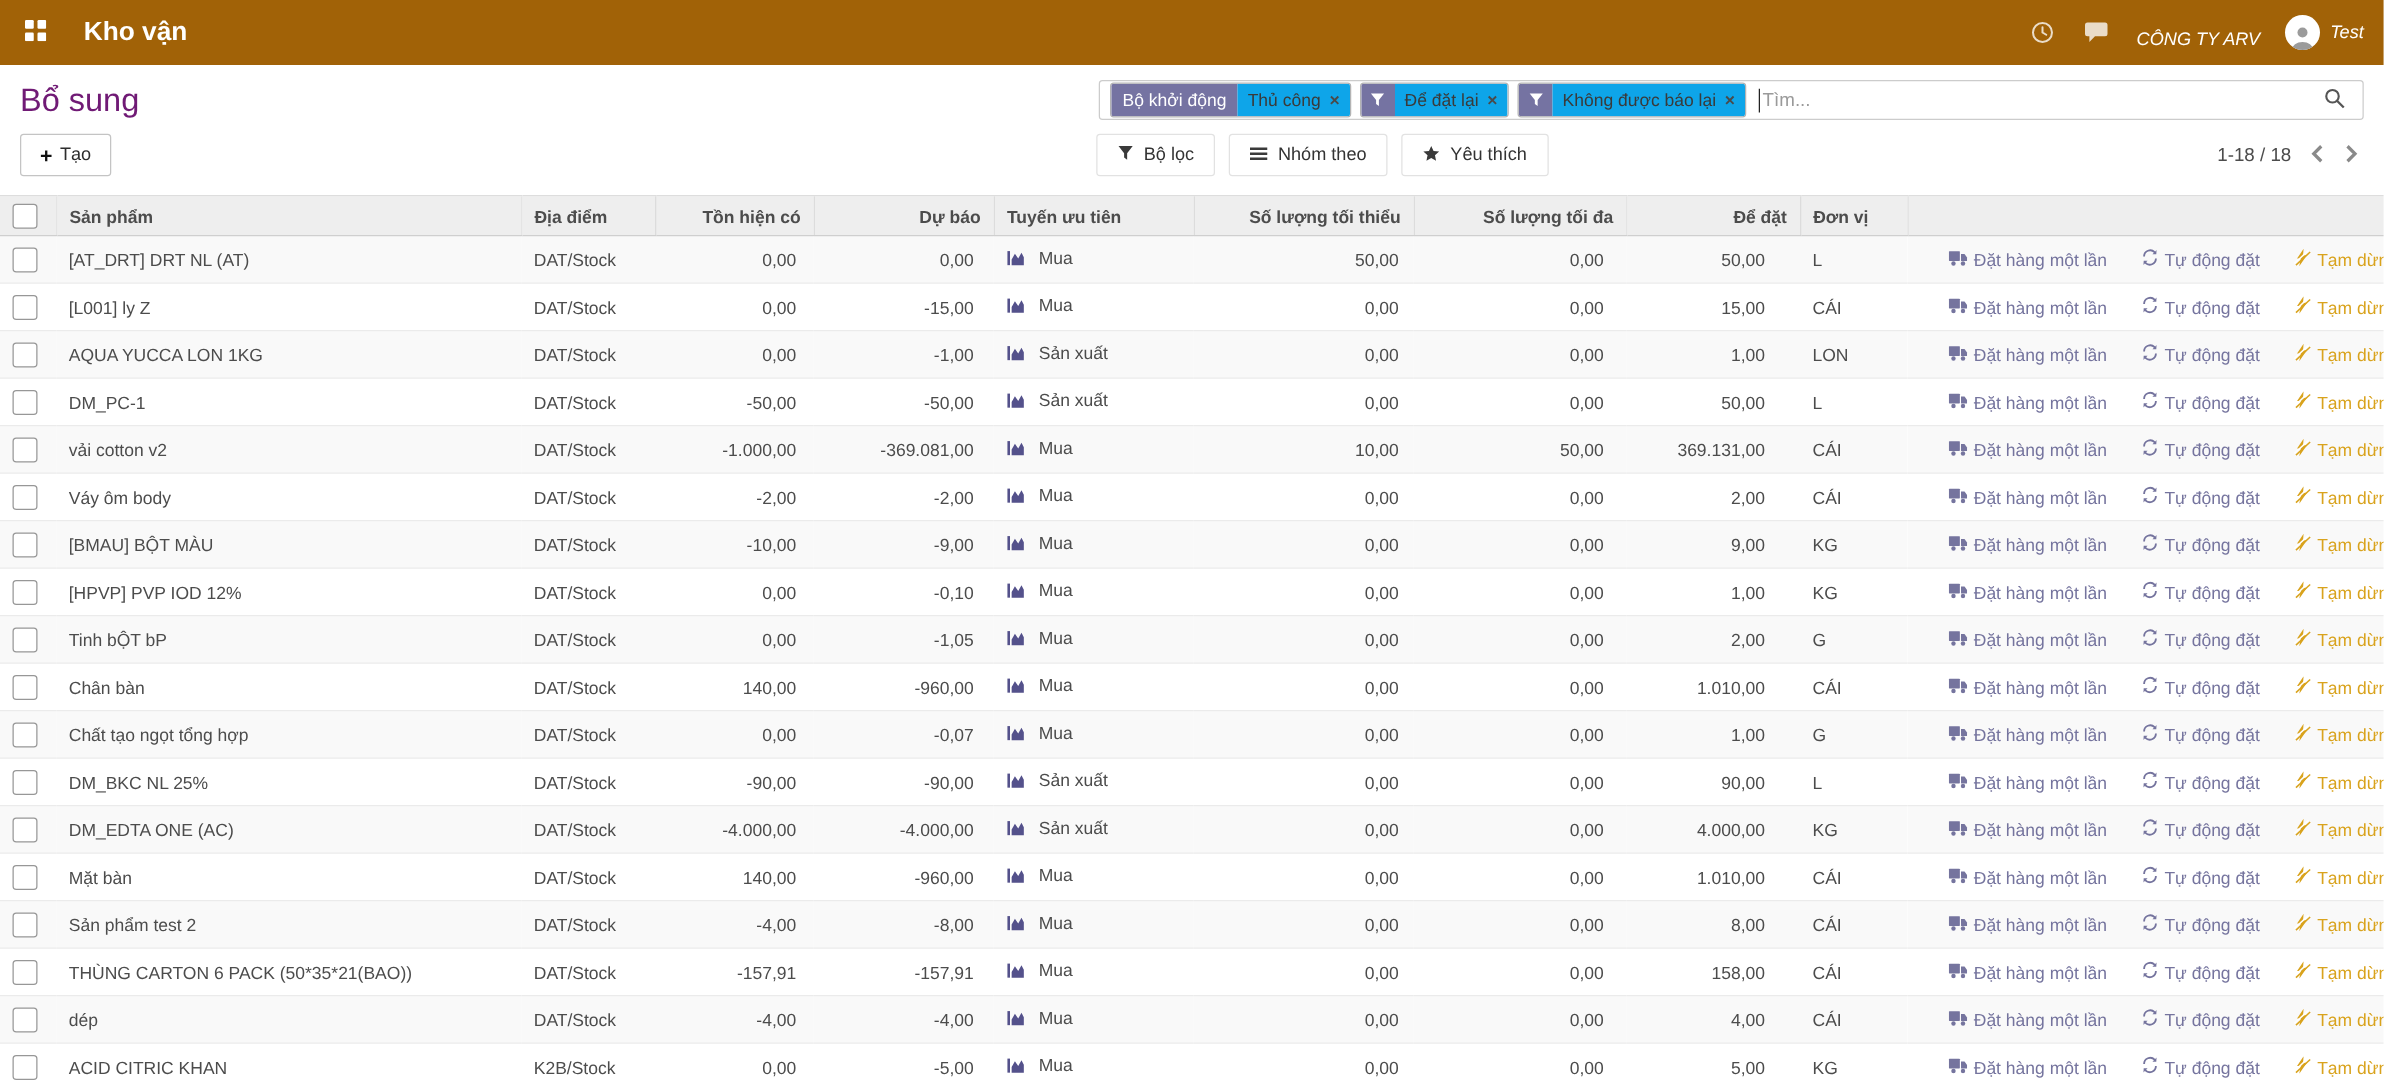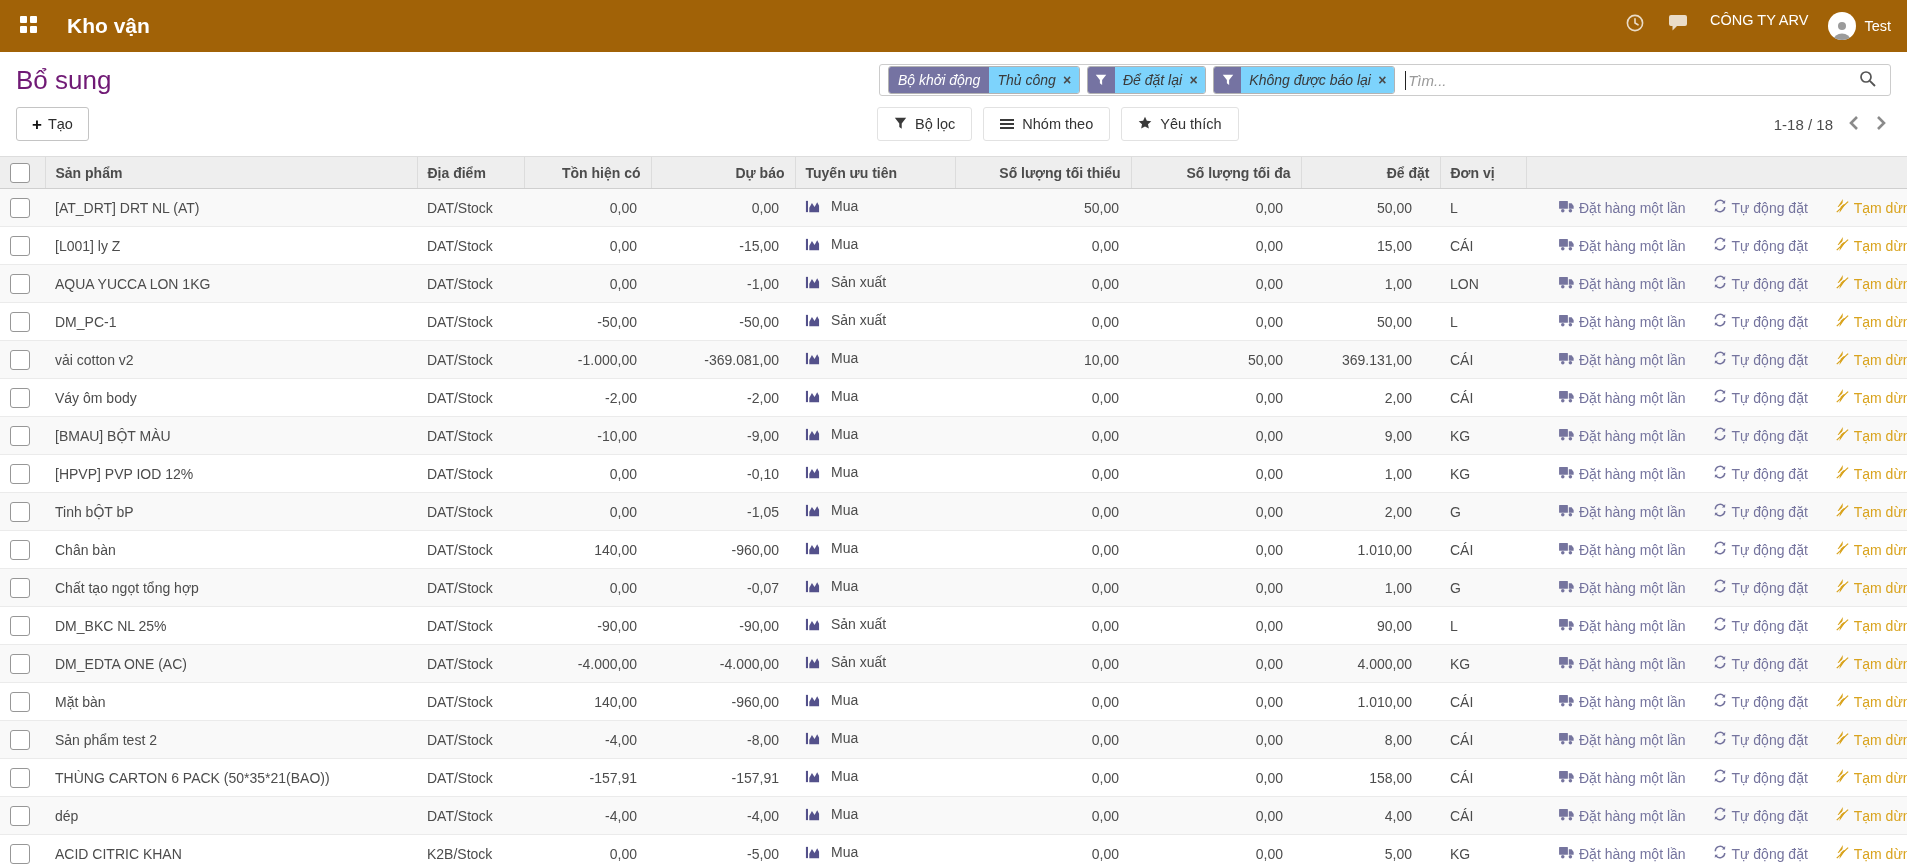--- a/index.html
+++ b/index.html
@@ -6,35 +6,35 @@
   body{
     width:1907px;height:867px;overflow:hidden;background:#fff;
     font-family:"Liberation Sans","DejaVu Sans",sans-serif;color:#4c4c4c;
   }
   
   .navbar{height:52px;background:#a16207;display:flex;align-items:center;padding:0 16px;color:#fff;}
   .apps-btn{background:none;border:none;cursor:pointer;padding:4px;display:flex;align-items:center;}
   .brand{font-size:21px;font-weight:700;color:#fff;text-decoration:none;margin:0 34px 0 26px;cursor:pointer;}
   .nav-menus{display:flex;align-items:center;gap:4px;}
   .nav-menus a{color:#fff;font-size:14.5px;text-decoration:none;padding:6px 13px;cursor:pointer;}
-  .nav-right{margin-left:auto;display:flex;align-items:flex-start;gap:20px;}
+  .nav-right{margin-left:auto;display:flex;align-items:flex-end;gap:20px;font-style:italic;}
   .nav-icon-btn{background:none;border:none;cursor:pointer;display:flex;align-items:center;color:rgba(255,255,255,.78);padding:2px;}
   .company{font-size:14.5px;color:#fff;cursor:pointer;}
   .user-menu{display:flex;align-items:center;gap:8px;cursor:pointer;}
   .avatar{width:28px;height:28px;border-radius:50%;background:#fff;display:flex;align-items:flex-end;justify-content:center;overflow:hidden;}
   .user-name{font-size:14.5px;color:#fff;}
   
   .control-panel{padding:0 16px;}
   .cp-row1{display:flex;align-items:center;margin-top:12px;}
   .page-title{font-size:26px;font-weight:400;margin:0;color:#701a75;}
-  .searchbox{margin-left:auto;width:1012px;height:32px;box-sizing:border-box;border:1px solid #cccccc;border-radius:3px;background:#fff;display:flex;align-items:center;padding:0 8px;font-style:italic;}
+  .searchbox{margin-left:auto;width:1012px;height:32px;box-sizing:border-box;border:1px solid #cccccc;border-radius:3px;background:#fff;display:flex;align-items:center;padding:0 8px;}
   .facet{display:flex;align-items:stretch;border:1px solid #b3b3b3;border-radius:3px;overflow:hidden;margin-right:7px;font-size:14px;height:26px;flex:none;}
   .facet-label{background:#7573a2;color:#fff;padding:0 9px;display:flex;align-items:center;}
   .facet-iconbox{background:#7573a2;color:#fff;width:27px;display:flex;align-items:center;justify-content:center;}
-  .facet-value{background:#7dd3fc;color:#3a3a3a;padding:0 8px;display:flex;align-items:center;gap:7px;}
+  .facet-value{background:#0ea5e9;color:#3a3a3a;padding:0 8px;display:flex;align-items:center;gap:7px;}
   .facet-x{font-weight:700;color:#4a4a4a;cursor:pointer;line-height:1;}
   .caret{width:1px;height:19px;background:#222;margin:0 2px 0 3px;flex:none;}
   .search-placeholder{color:#9a9a9a;font-size:15px;}
   .magnifier{margin-left:auto;color:#555;background:none;border:none;cursor:pointer;display:flex;align-items:center;}
   .cp-row2{display:flex;align-items:center;margin-top:11px;}
   .btn-create{background:#fff;border:1px solid #c4c4c4;border-radius:3px;height:34px;padding:0 15px;font-size:14.5px;color:#2d2d2d;display:flex;align-items:center;gap:6px;cursor:pointer;}
   .plus-glyph{font-weight:700;font-size:17px;color:#111;line-height:1;}
   .right-zone{margin-left:auto;width:1014px;display:flex;align-items:center;}
   .filter-btns{display:flex;gap:11px;}
   .fbtn{background:#fff;border:1px solid #e2e2e2;border-radius:3px;height:34px;padding:0 16px;font-size:14.5px;color:#333;display:flex;align-items:center;gap:8px;cursor:pointer;}

